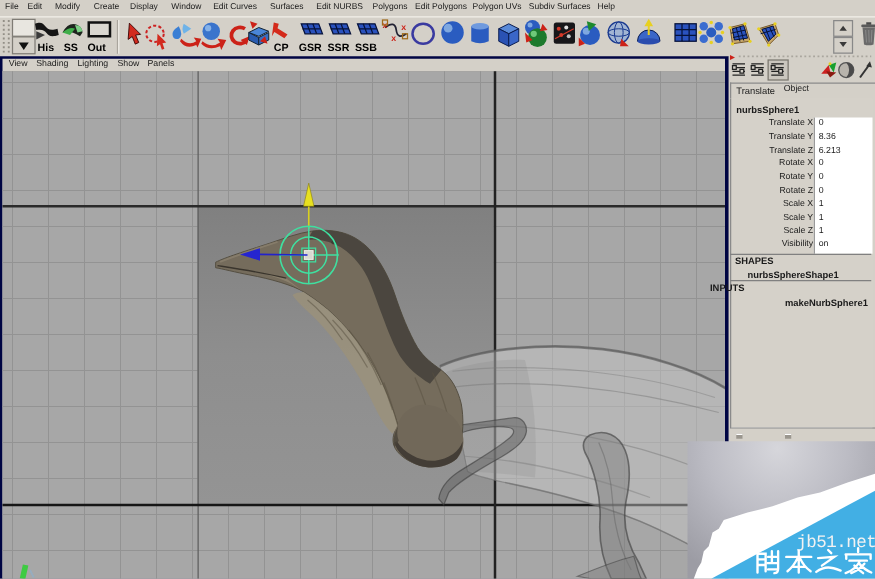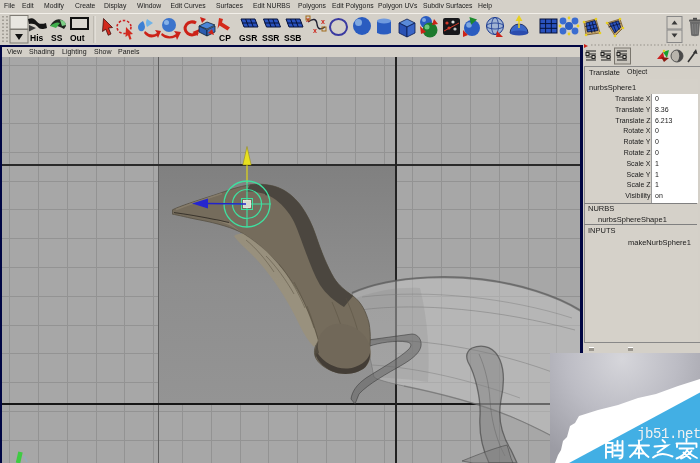--- a/index.html
+++ b/index.html
@@ -1,20 +1,20 @@
 <!DOCTYPE html>
 <html><head><meta charset="utf-8"><style>
 html,body{margin:0;padding:0}
 body{width:700px;height:463px;position:relative;overflow:hidden;background:#d4d0c8;
  font-family:"Liberation Sans",sans-serif;-webkit-font-smoothing:antialiased}
 .a{position:absolute}
 .m{position:absolute;top:2px;font-size:6.8px;color:#1a1a1a;white-space:nowrap}
 .vm{position:absolute;top:1px;font-size:7px;color:#1a1a1a;white-space:nowrap}
 .cl{position:absolute;font-size:7px;color:#1a1a1a;white-space:nowrap}
-.cb{font-weight:normal;font-size:7.5px}
+.cb{font-weight:bold;font-size:7.5px}
 svg{position:absolute;overflow:visible}
 </style></head><body>
 
 <div class="a" style="left:0;top:0;width:700px;height:13px;background:#d4d0c8">
 <span class="m" style="left:4px">File</span>
 <span class="m" style="left:22px">Edit</span>
 <span class="m" style="left:44px">Modify</span>
 <span class="m" style="left:75px">Create</span>
 <span class="m" style="left:104px">Display</span>
 <span class="m" style="left:137px">Window</span>
@@ -301,24 +301,24 @@
 <span class="cl" style="left:655px;top:149px">0</span>
 <span class="cl" style="left:584px;top:159.8px;width:66.5px;text-align:right">Scale X</span>
 <span class="cl" style="left:655px;top:159.8px">1</span>
 <span class="cl" style="left:584px;top:170.6px;width:66.5px;text-align:right">Scale Y</span>
 <span class="cl" style="left:655px;top:170.6px">1</span>
 <span class="cl" style="left:584px;top:181.4px;width:66.5px;text-align:right">Scale Z</span>
 <span class="cl" style="left:655px;top:181.4px">1</span>
 <span class="cl" style="left:584px;top:192.2px;width:66.5px;text-align:right">Visibility</span>
 <span class="cl" style="left:655px;top:192.2px">on</span>
 <div class="a" style="left:584px;top:203px;width:113px;height:1px;background:#808080"></div>
-<span class="cl cb" style="left:588px;top:204px">NURBS</span>
+<span class="cl cb" style="left:588px;top:204px">SHAPES</span>
 <span class="cl cb" style="left:598px;top:215px">nurbsSphereShape1</span>
 <div class="a" style="left:584px;top:224px;width:113px;height:1px;background:#808080"></div>
-<span class="cl cb" style="left:588px;top:226px">INPUTS</span>
+<span class="cl cb" style="left:568px;top:226px">INPUTS</span>
 <span class="cl cb" style="left:628px;top:238px">makeNurbSphere1</span>
 
 <div class="a" style="left:584px;top:342px;width:116px;height:1px;background:#888"></div>
 <div class="a" style="left:584px;top:343px;width:116px;height:10px;background:#d4d0c8"></div>
 <div class="a" style="left:589px;top:347px;width:5px;height:3px;background:#9a968e;border-top:1px solid #fff"></div>
 <div class="a" style="left:628px;top:347px;width:5px;height:3px;background:#9a968e;border-top:1px solid #fff"></div>
 
 <svg id="wm" style="left:550px;top:353px" width="150" height="110" viewBox="0 0 150 110">
 <defs>
 <radialGradient id="g1" gradientUnits="userSpaceOnUse" cx="72" cy="6" r="112">

